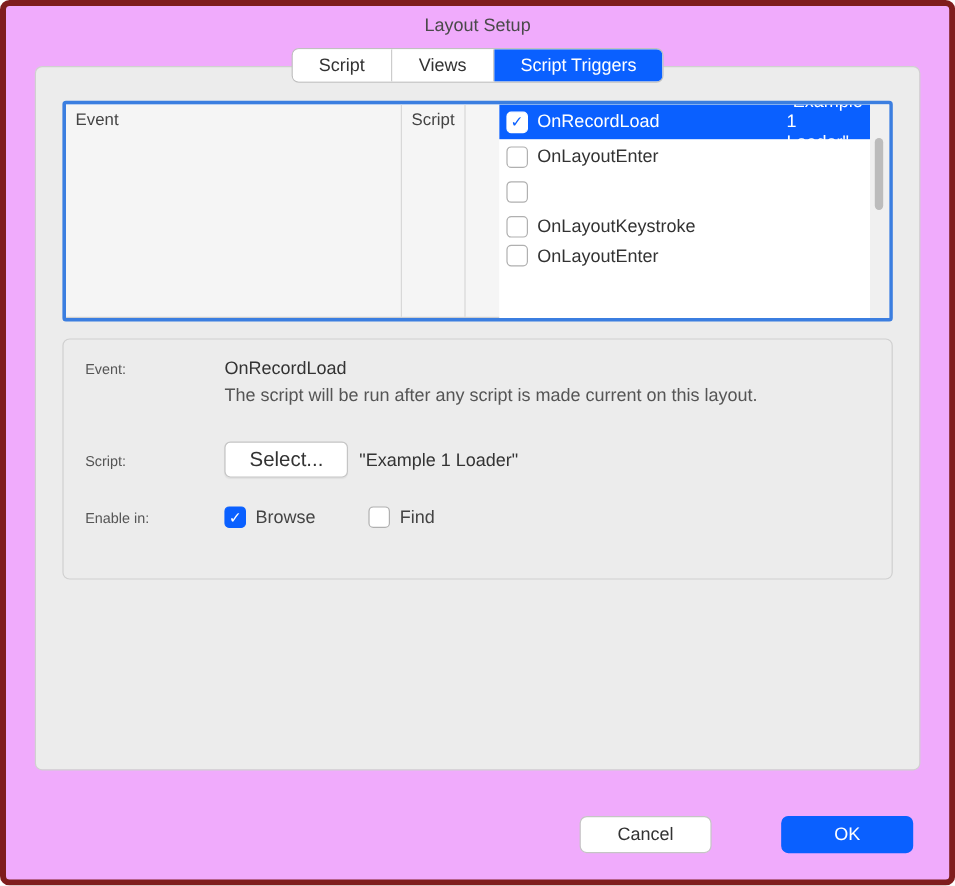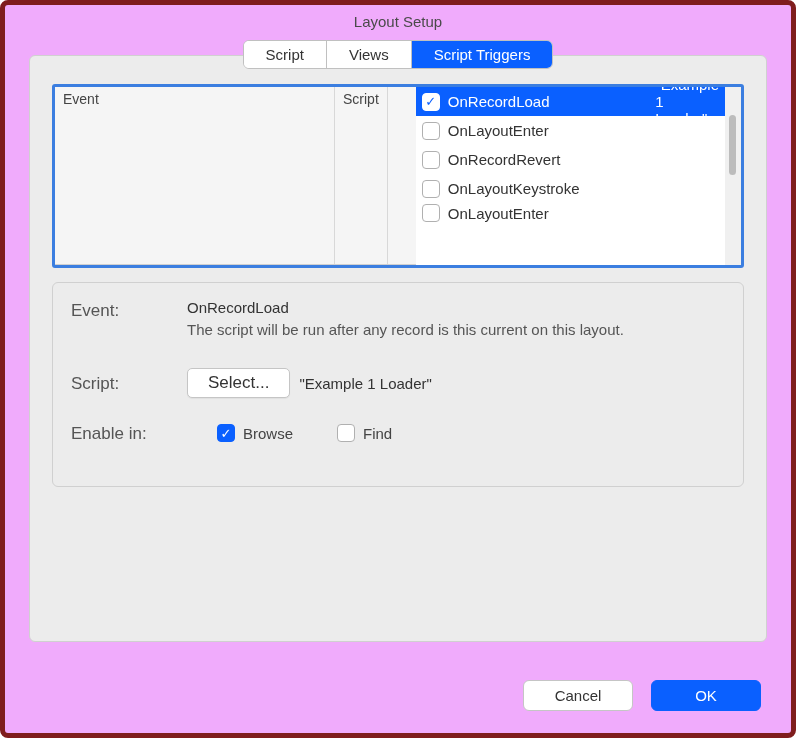--- a/index.html
+++ b/index.html
@@ -171,24 +171,24 @@
     .prop-box {
       border: 1px solid #d0d0d0;
       border-radius: 6px;
       background: #ececec;
       padding: 16px 18px 42px 18px;
     }
     .prop-row {
       display: flex;
       margin-bottom: 28px;
     }
-    .prop-row:last-child { margin-bottom: 0; gap: 30px; }
+    .prop-row:last-child { margin-bottom: 0; }
     .prop-label {
       width: 116px;
-      font-size: 17px;
+      font-size: 12px;
       color: #555;
       padding-top: 2px;
     }
     .prop-value {
       flex: 1;
       font-size: 15px;
       color: #333;
     }
     .prop-desc {
       font-size: 15px;
@@ -239,20 +239,21 @@
     }
     .btn {
       min-width: 110px;
       padding: 6px 24px;
       font-size: 15px;
       border-radius: 6px;
       border: 1px solid #c5c5c5;
       background: #fff;
       color: #333;
       text-align: center;
+      margin-left: 40px;
     }
     .btn.primary {
       background: #0a60ff;
       border-color: #0a60ff;
       color: #fff;
     }
   </style>
 </head>
 <body>
 
@@ -285,21 +286,20 @@
               <div class="td-event">OnRecordLoad</div>
               <div class="td-script">"Example 1 Loader"</div>
             </div>
             <div class="tr">
               <div class="row-check"></div>
               <div class="td-event">OnLayoutEnter</div>
               <div class="td-script"></div>
             </div>
             <div class="tr">
               <div class="row-check"></div>
-              <div class="td-event">OnRecordRevert</div>
               <div class="td-script"></div>
             </div>
             <div class="tr">
               <div class="row-check"></div>
               <div class="td-event">OnLayoutKeystroke</div>
               <div class="td-script"></div>
             </div>
             <div class="tr" style="height:20px; overflow:hidden;">
               <div class="row-check"></div>
               <div class="td-event">OnLayoutEnter</div>
@@ -311,21 +311,21 @@
           <div class="scroll-thumb"></div>
         </div>
       </div>
 
       <div class="properties">
         <div class="prop-box">
           <div class="prop-row">
             <div class="prop-label">Event:</div>
             <div class="prop-value">
               <div>OnRecordLoad</div>
-              <div class="prop-desc">The script will be run after any record is this current on this layout.</div>
+              <div class="prop-desc">The script will be run after any script is made current on this layout.</div>
             </div>
           </div>
           <div class="prop-row script-row">
             <div class="prop-label">Script:</div>
             <div class="prop-value" style="display:flex; align-items:center;">
               <button class="select-button">Select...</button>
               <span>"Example 1 Loader"</span>
             </div>
           </div>
           <div class="prop-row enable-row">

